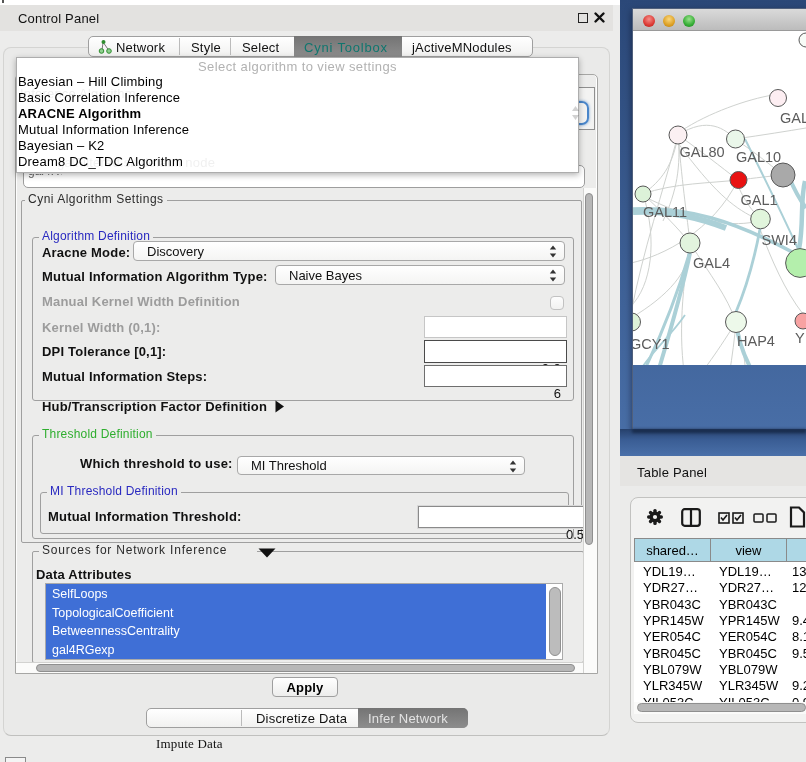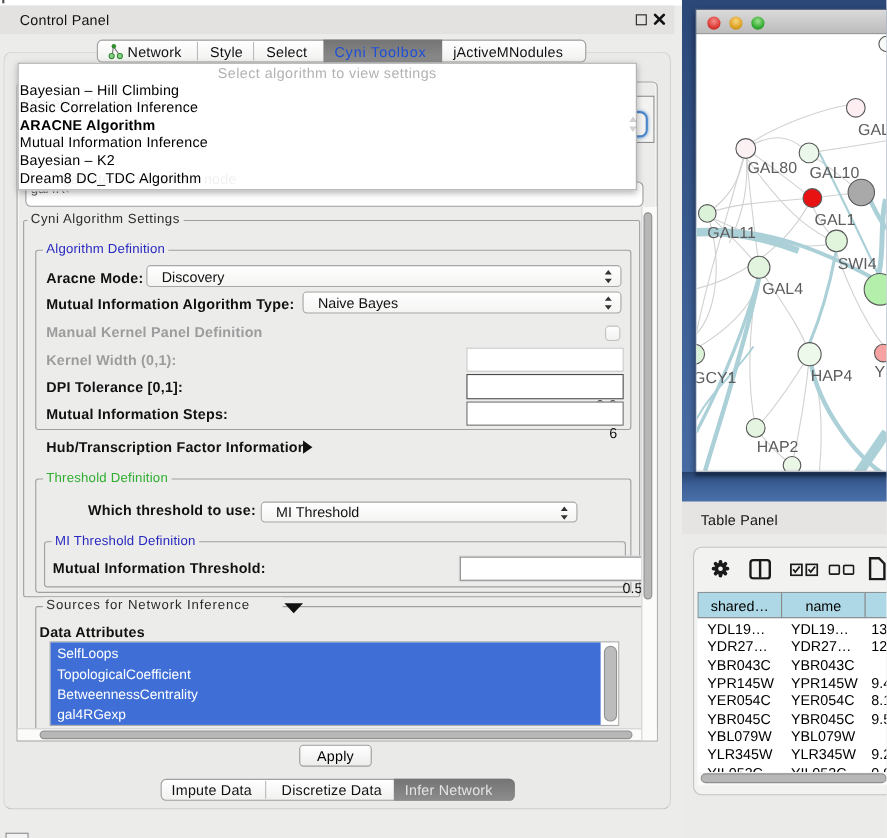--- a/index.html
+++ b/index.html
@@ -40,21 +40,21 @@
     <path d="M5 4 L4 11 M6 4.5 L10.5 11" stroke="#777" stroke-width="1"></path>
     <circle cx="5.5" cy="3" r="2" fill="#2e8d2e"></circle>
     <circle cx="3.5" cy="12" r="2.3" fill="#8fd08f" stroke="#2e8d2e" stroke-width="1"></circle>
     <circle cx="11" cy="12" r="2.3" fill="#8fd08f" stroke="#2e8d2e" stroke-width="1"></circle>
   </svg>
 <div class="abs lbl" style="left:116px;top:40px;">Network</div>
 <div class="abs" style="left:179px;top:38px;width:1px;height:17px;background:#bbb;"></div>
 <div class="abs lbl" style="left:191px;top:40px;">Style</div>
 <div class="abs" style="left:230px;top:38px;width:1px;height:17px;background:#bbb;"></div>
 <div class="abs lbl" style="left:242px;top:40px;">Select</div>
-<div class="abs lbl" style="left:304px;top:40px;color:#1d4ed8;letter-spacing:.8px;">Cyni Toolbox</div>
+<div class="abs lbl" style="left:304px;top:40px;color:#0f766e;letter-spacing:.8px;">Cyni Toolbox</div>
 <div class="abs lbl" style="left:412px;top:40px;">jActiveMNodules</div>
 
 <div class="abs" style="left:23px;top:165px;width:562px;height:23px;background:#fff;border:1px solid #9d9d9d;border-radius:5px;box-sizing:border-box;"></div>
 <div class="abs" style="left:28px;top:174px;width:34px;height:5px;overflow:hidden;">
     <div style="margin-top:-10px;font-size:12px;color:#666;">gal4RGexp</div>
   </div>
 <div class="abs" style="left:560px;top:87px;width:35px;height:43px;background:#f3f3f2;border:1px solid #8f8f8f;box-sizing:border-box;"></div>
 <div class="abs" style="left:566px;top:101px;width:23px;height:24px;border:2.5px solid #4a86ca;border-radius:7px;box-shadow:0 0 3px rgba(74,134,202,.8);box-sizing:border-box;"></div>
 
 <div class="abs" style="left:16px;top:57px;width:563px;height:116px;background:#fff;border:1px solid #adadad;box-shadow:0 2px 6px rgba(0,0,0,.3);box-sizing:border-box;"></div>
@@ -64,46 +64,46 @@
 <div class="abs" style="left:18px;top:74px;font-size:13px;color:#000;line-height:15.9px;letter-spacing:.2px;">Bayesian – Hill Climbing<br>Basic Correlation Inference<br><span class="b">ARACNE Algorithm</span><br>Mutual Information Inference<br>Bayesian – K2<br>Dream8 DC_TDC Algorithm</div>
 
 <svg class="abs" style="left:571px;top:105px;opacity:.22;" width="9" height="16" viewBox="0 0 9 16">
     <path d="M4.5 1 L8 6 L1 6 Z M4.5 15 L8 10 L1 10 Z" fill="#333"></path>
   </svg>
 
 <div class="gbox" style="left:21px;top:200px;width:559px;height:341px;border-radius:2px;">
   <div class="gtitle" style="color:#2b2b2b;letter-spacing:.5px;">Cyni Algorithm Settings</div>
 </div>
 
-<div class="gbox" style="left:32px;top:227px;width:540px;height:162px;">
+<div class="gbox" style="left:32px;top:237px;width:540px;height:162px;">
   <div class="gtitle" style="left:6px;color:#2929c0;">Algorithm Definition</div>
 </div>
 <div class="abs lbl b" style="left:42px;top:245px;">Aracne Mode:</div>
 <div class="combo" style="left:133px;top:241px;width:432px;height:20px;">
     <span class="tx">Discovery</span>
     <svg class="stp" width="8" height="13" viewBox="0 0 8 13">
       <path d="M4 0.5 L7.2 4.5 L0.8 4.5 Z M4 12.5 L7.2 8.5 L0.8 8.5 Z" fill="#333"></path>
     </svg>
   </div>
 <div class="abs lbl b" style="left:42px;top:269px;">Mutual Information Algorithm Type:</div>
 <div class="combo" style="left:275px;top:265px;width:290px;height:20px;">
     <span class="tx">Naive Bayes</span>
     <svg class="stp" width="8" height="13" viewBox="0 0 8 13">
       <path d="M4 0.5 L7.2 4.5 L0.8 4.5 Z M4 12.5 L7.2 8.5 L0.8 8.5 Z" fill="#333"></path>
     </svg>
   </div>
-<div class="abs glbl" style="left:42px;top:294px;">Manual Kernel Panel Definition</div>
+<div class="abs glbl" style="left:42px;top:294px;">Manual Kernel Width Definition</div>
 <div class="abs" style="left:550px;top:296px;width:14px;height:14px;background:linear-gradient(#fdfdfd,#f2f2f1);border:1px solid #c2c2c2;border-radius:4px;box-sizing:border-box;"></div>
 <div class="field" style="left:424px;top:316px;width:143px;height:22px;color:#9c9c9c;border-color:#c6c6c6;">0.0</div>
 <div class="abs glbl" style="left:42px;top:320px;">Kernel Width (0,1):</div>
 <div class="field" style="left:424px;top:340px;width:143px;height:23px;border:1.5px solid #4a4a4a;font-size:14px;">0.0</div>
 <div class="abs lbl b" style="left:42px;top:344px;">DPI Tolerance [0,1]:</div>
 <div class="field" style="left:424px;top:365px;width:143px;height:22px;border-color:#6e6e6e;">6</div>
 <div class="abs lbl b" style="left:42px;top:369px;">Mutual Information Steps:</div>
-<div class="abs lbl b" style="left:42px;top:399px;">Hub/Transcription Factor Information</div>
+<div class="abs lbl b" style="left:42px;top:399px;">Hub/Transcription Factor Definition</div>
 <svg class="abs" style="left:274px;top:400px;" width="11" height="13" viewBox="0 0 11 13">
     <path d="M1.5 0.5 L10 6.5 L1.5 12.5 Z" fill="#111"></path>
   </svg>
 
 <div class="gbox" style="left:32px;top:435px;width:540px;height:102px;">
   <div class="gtitle" style="left:6px;color:#2fae2f;">Threshold Definition</div>
 </div>
 <div class="abs lbl b" style="left:80px;top:456px;">Which threshold to use:</div>
 <div class="combo" style="left:237px;top:456px;width:288px;height:19px;">
     <span class="tx" style="top:1px;">MI Threshold</span>
@@ -128,39 +128,39 @@
 <div class="abs" style="left:46px;top:584px;width:500px;height:75px;background:#3f6fd6;"></div>
 <div class="abs" style="left:52px;top:585px;font-size:12.5px;color:#fff;line-height:18.7px;">SelfLoops<br>TopologicalCoefficient<br>BetweennessCentrality<br>gal4RGexp</div>
 <div class="abs" style="left:549px;top:587px;width:12px;height:69px;background:#bcbcbc;border:1px solid #909090;border-radius:6px;box-sizing:border-box;"></div>
 
 <div class="abs" style="left:16px;top:662px;width:581px;height:11px;background:#fbfbfa;border-top:1px solid #d2d2d0;box-sizing:border-box;"></div>
 <div class="abs" style="left:36px;top:663.5px;width:539px;height:8px;background:#b7b7b7;border:1px solid #8f8f8f;border-radius:4.5px;box-sizing:border-box;"></div>
 
 <div class="abs" style="left:583px;top:188px;width:14px;height:485px;background:#fbfbfa;border-left:1px solid #d2d2d0;box-sizing:border-box;"></div>
 <div class="abs" style="left:585px;top:193px;width:8px;height:352px;background:#b7b7b7;border:1px solid #8f8f8f;border-radius:4.5px;box-sizing:border-box;"></div>
 
-<div class="abs" style="left:272px;top:677px;width:66px;height:20px;background:linear-gradient(#ffffff,#ededec);border:1px solid #9f9f9f;border-radius:4px;box-sizing:border-box;text-align:center;font-size:13px;letter-spacing:.2px;padding-top:2px;">Apply</div>
+<div class="abs" style="left:272px;top:677px;width:66px;height:20px;background:linear-gradient(#ffffff,#ededec);border:1px solid #9f9f9f;border-radius:4px;box-sizing:border-box;text-align:center;font-size:13px;letter-spacing:.2px;padding-top:2px;font-weight:bold;">Apply</div>
 
 <div class="abs" style="left:146px;top:708px;width:322px;height:20px;background:linear-gradient(#ffffff,#f1f1f0);border:1px solid #9f9f9f;border-radius:5px;box-sizing:border-box;"></div>
 <div class="abs" style="left:358px;top:708px;width:110px;height:20px;background:linear-gradient(#747474,#8d8d8d);border-radius:0 5px 5px 0;box-sizing:border-box;"></div>
-<div class="abs lbl" style="left:156px;top:711px;">Impute Data</div>
+<div class="abs lbl" style="left:156px;top:736px;font-family:Liberation Serif, serif;">Impute Data</div>
 <div class="abs" style="left:241px;top:710px;width:1px;height:16px;background:#bbb;"></div>
 <div class="abs lbl" style="left:256px;top:711px;">Discretize Data</div>
 <div class="abs lbl" style="left:368px;top:711px;color:#e3e3e3;">Infer Network</div>
 
 <div class="abs" style="left:5px;top:757px;width:19px;height:10px;background:#f4f4f4;border:1px solid #8a8a8a;"></div>
 
 <div class="abs" style="left:620px;top:0;width:186px;height:456px;background:linear-gradient(#2b4878,#4a70a9);"></div>
 
 <div class="abs" style="left:632px;top:8px;width:174px;height:421px;border:1px solid #50607c;border-right:none;box-shadow:0 3px 7px rgba(0,0,20,.5);"></div>
 <div class="abs" style="left:633px;top:9px;width:173px;height:21px;background:linear-gradient(#dadada,#bcbcbc);border-bottom:1px solid #9a9a9a;"></div>
 <div class="abs" style="left:643px;top:15px;width:12px;height:12px;border-radius:6px;background:radial-gradient(circle at 50% 35%,#f58e8a,#dc3a34 60%,#b01a16);"></div>
 <div class="abs" style="left:663px;top:15px;width:12px;height:12px;border-radius:6px;background:radial-gradient(circle at 50% 35%,#fad77d,#dda024 60%,#b57a0e);"></div>
 <div class="abs" style="left:683px;top:15px;width:12px;height:12px;border-radius:6px;background:radial-gradient(circle at 50% 35%,#9ae28c,#35ad35 60%,#1d821d);"></div>
-<div class="abs" style="left:633px;top:31px;width:173px;height:401px;background:#fff;overflow:hidden;" id="netwin">
+<div class="abs" style="left:633px;top:31px;width:173px;height:334px;background:#fff;overflow:hidden;" id="netwin">
 <svg width="173" height="397" viewBox="0 0 173 397" style="position:absolute;left:0;top:0;">
 <g fill="none" stroke="#cfd2cf" stroke-width="1">
 <path d="M48 100 C 75 82, 115 68, 140 64"></path>
 <path d="M45 104 C 75 85, 92 98, 102 108"></path>
 <path d="M45 104 C 68 120, 88 136, 105 149"></path>
 <path d="M45 104 C 50 160, 54 185, 57 212"></path>
 <path d="M45 104 C 40 135, 28 150, 10 163"></path>
 <path d="M45 104 C 48 135, 44 160, 30 190"></path>
 <path d="M102 108 C 120 120, 135 132, 150 144"></path>
 <path d="M102 108 C 130 104, 155 100, 173 97"></path>
@@ -262,21 +262,21 @@
 <svg class="abs" style="left:753px;top:513px;" width="24" height="10" viewBox="0 0 24 10">
     <rect x="1" y="1" width="9" height="8" rx="1" fill="none" stroke="#1a1a1a" stroke-width="1.5"></rect>
     <rect x="14" y="1" width="9" height="8" rx="1" fill="none" stroke="#1a1a1a" stroke-width="1.5"></rect>
   </svg>
 <svg class="abs" style="left:789px;top:506px;" width="17" height="22" viewBox="0 0 17 22">
     <path d="M2 1.5 L10 1.5 L15 6.5 L15 20.5 L2 20.5 Z" fill="none" stroke="#1a1a1a" stroke-width="2.2"></path>
   </svg>
 
 <div class="abs" style="left:634px;top:538px;width:172px;height:164px;background:#fff;overflow:hidden;">
  <div class="abs" style="left:0;top:0;width:77px;height:24px;background:#aed8e6;border:1px solid #8a8a8a;box-sizing:border-box;text-align:center;font-size:13px;padding-top:4px;">shared…</div>
- <div class="abs" style="left:76px;top:0;width:77px;height:24px;background:#aed8e6;border:1px solid #8a8a8a;box-sizing:border-box;text-align:center;font-size:13px;padding-top:4px;">name</div>
+ <div class="abs" style="left:76px;top:0;width:77px;height:24px;background:#aed8e6;border:1px solid #8a8a8a;box-sizing:border-box;text-align:center;font-size:13px;padding-top:4px;">view</div>
  <div class="abs" style="left:152px;top:0;width:60px;height:24px;background:#aed8e6;border:1px solid #8a8a8a;box-sizing:border-box;text-align:center;font-size:13px;padding-top:4px;">Av</div>
  <div class="abs" style="left:9px;top:26px;font-size:13px;line-height:16.35px;">YDL19…<br>YDR27…<br>YBR043C<br>YPR145W<br>YER054C<br>YBR045C<br>YBL079W<br>YLR345W<br>YIL053C</div>
  <div class="abs" style="left:85px;top:26px;font-size:13px;line-height:16.35px;">YDL19…<br>YDR27…<br>YBR043C<br>YPR145W<br>YER054C<br>YBR045C<br>YBL079W<br>YLR345W<br>YIL053C</div>
  <div class="abs" style="left:158px;top:26px;font-size:13px;line-height:16.35px;">13…<br>12…<br>&nbsp;<br>9.4<br>8.1<br>9.5<br>&nbsp;<br>9.2<br>0.9</div>
 </div>
 
 <div class="abs" style="left:634px;top:702px;width:172px;height:12px;background:#fafaf9;"></div>
 <div class="abs" style="left:637px;top:703px;width:169px;height:9px;background:#b7b7b7;border:1px solid #8f8f8f;border-radius:5px;box-sizing:border-box;"></div>
 
 </body></html>

